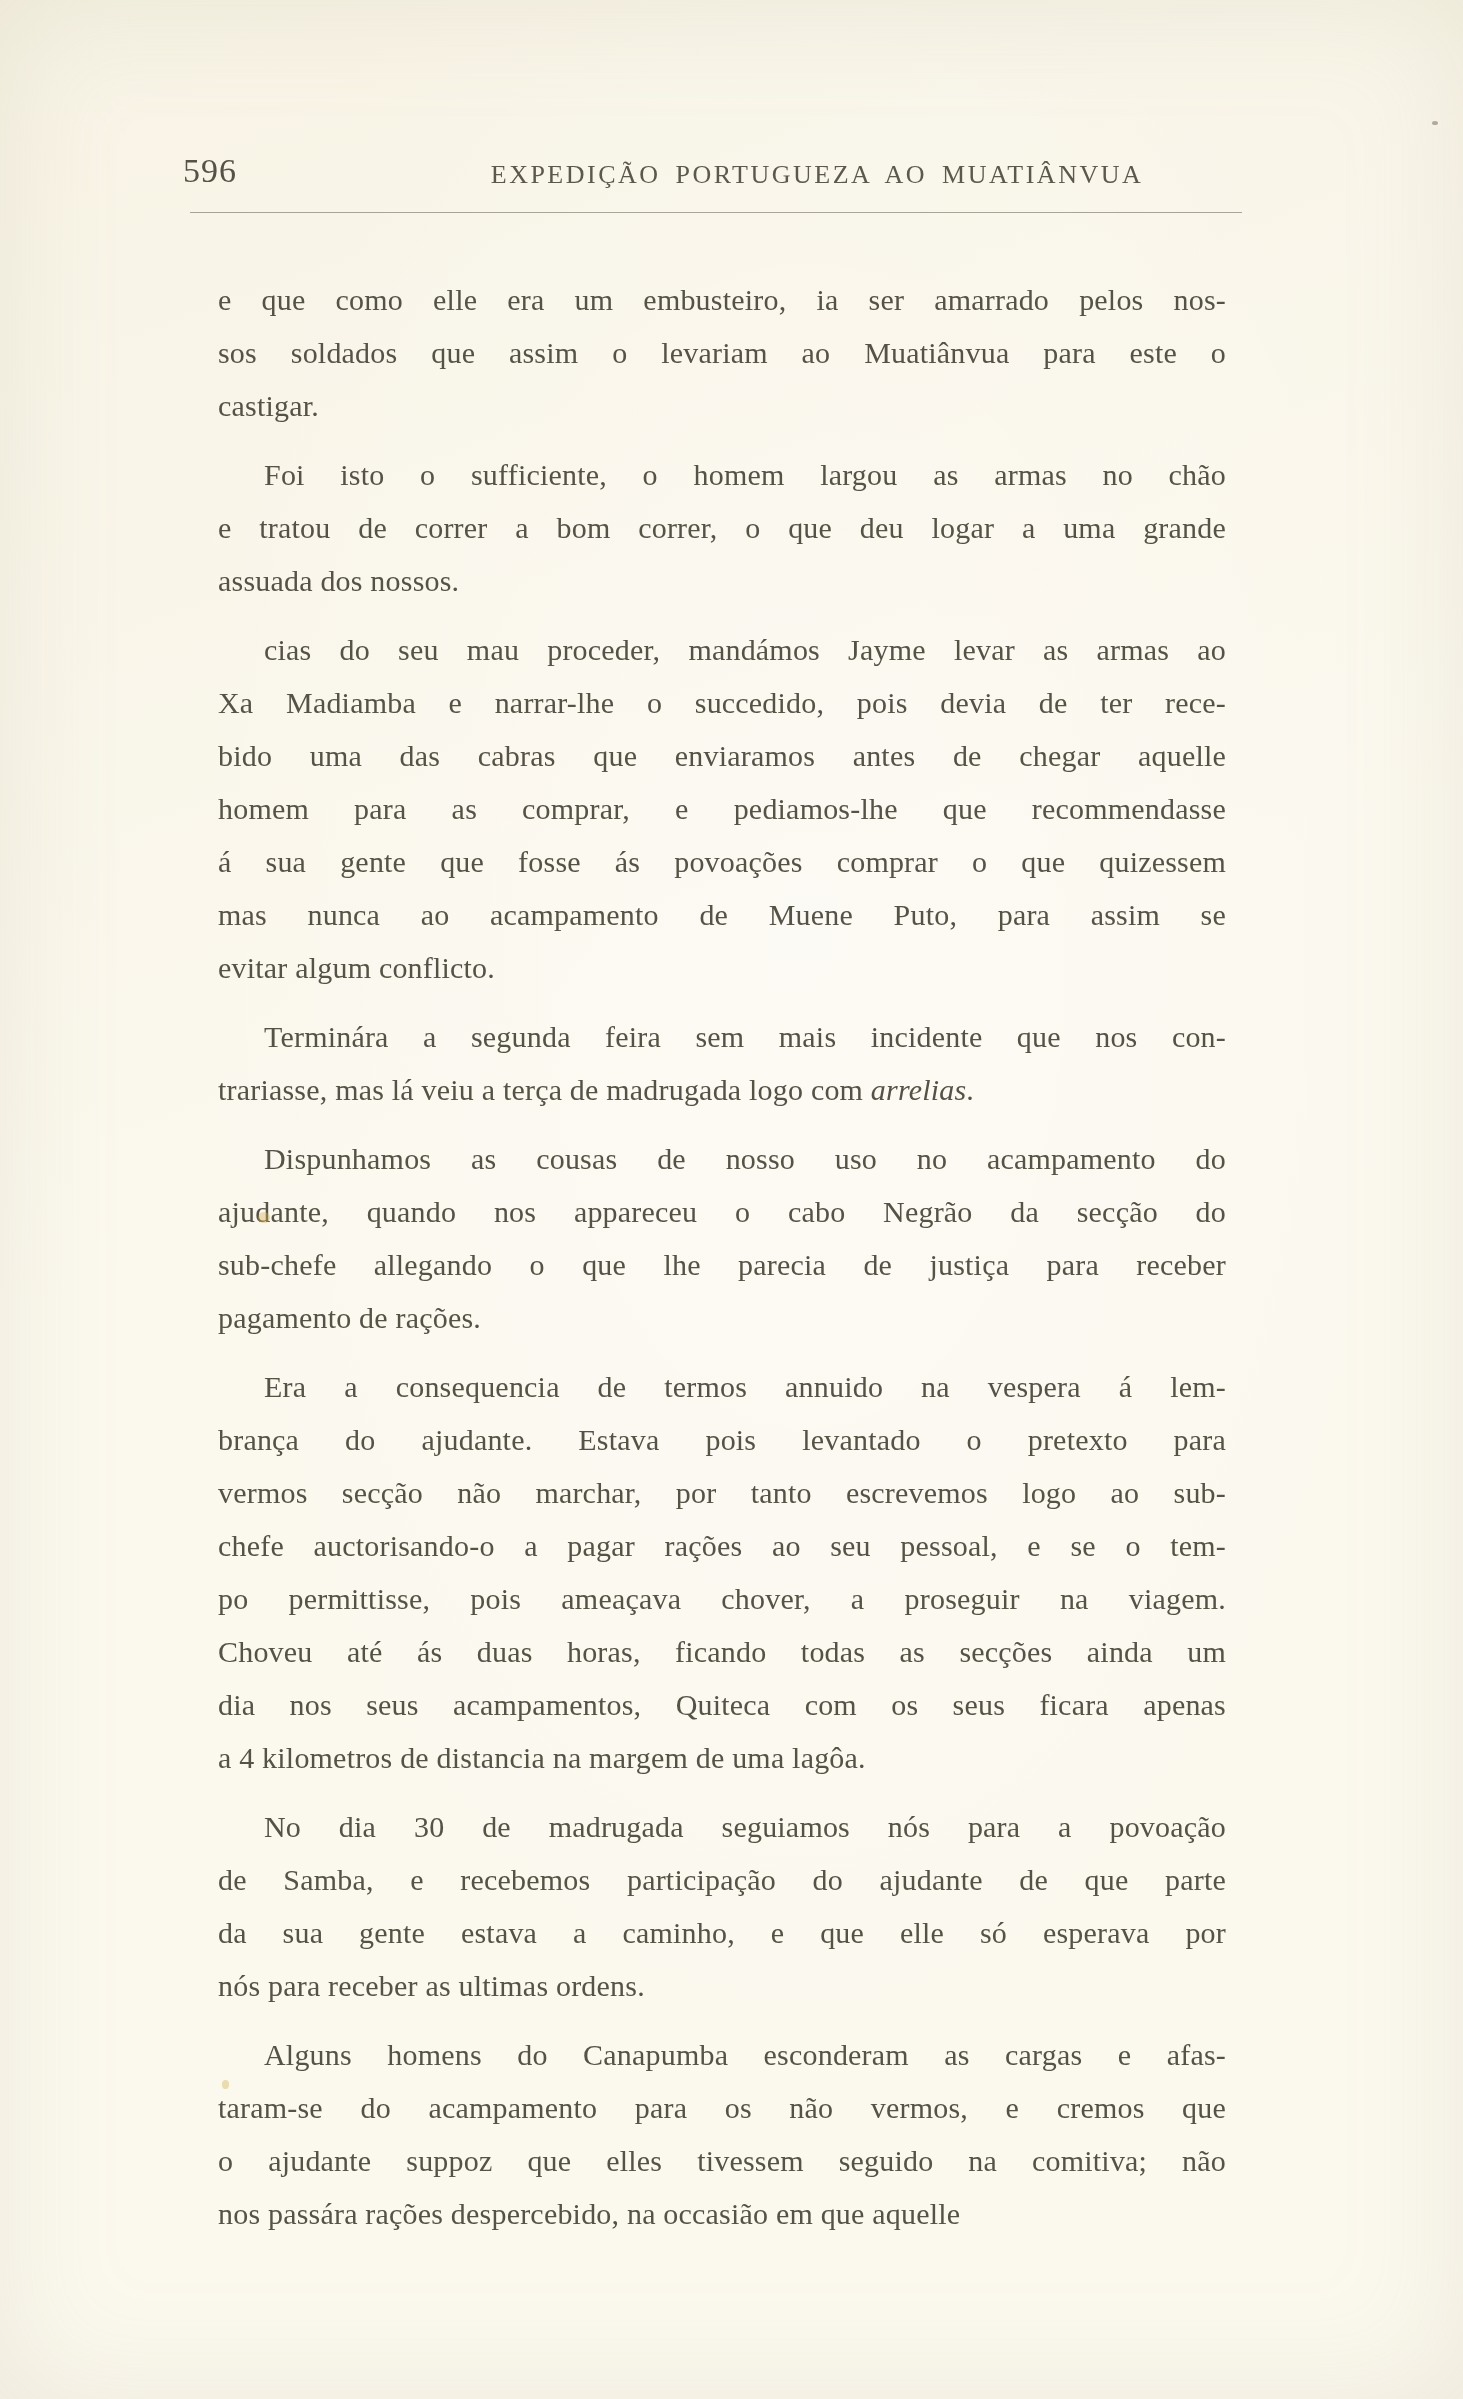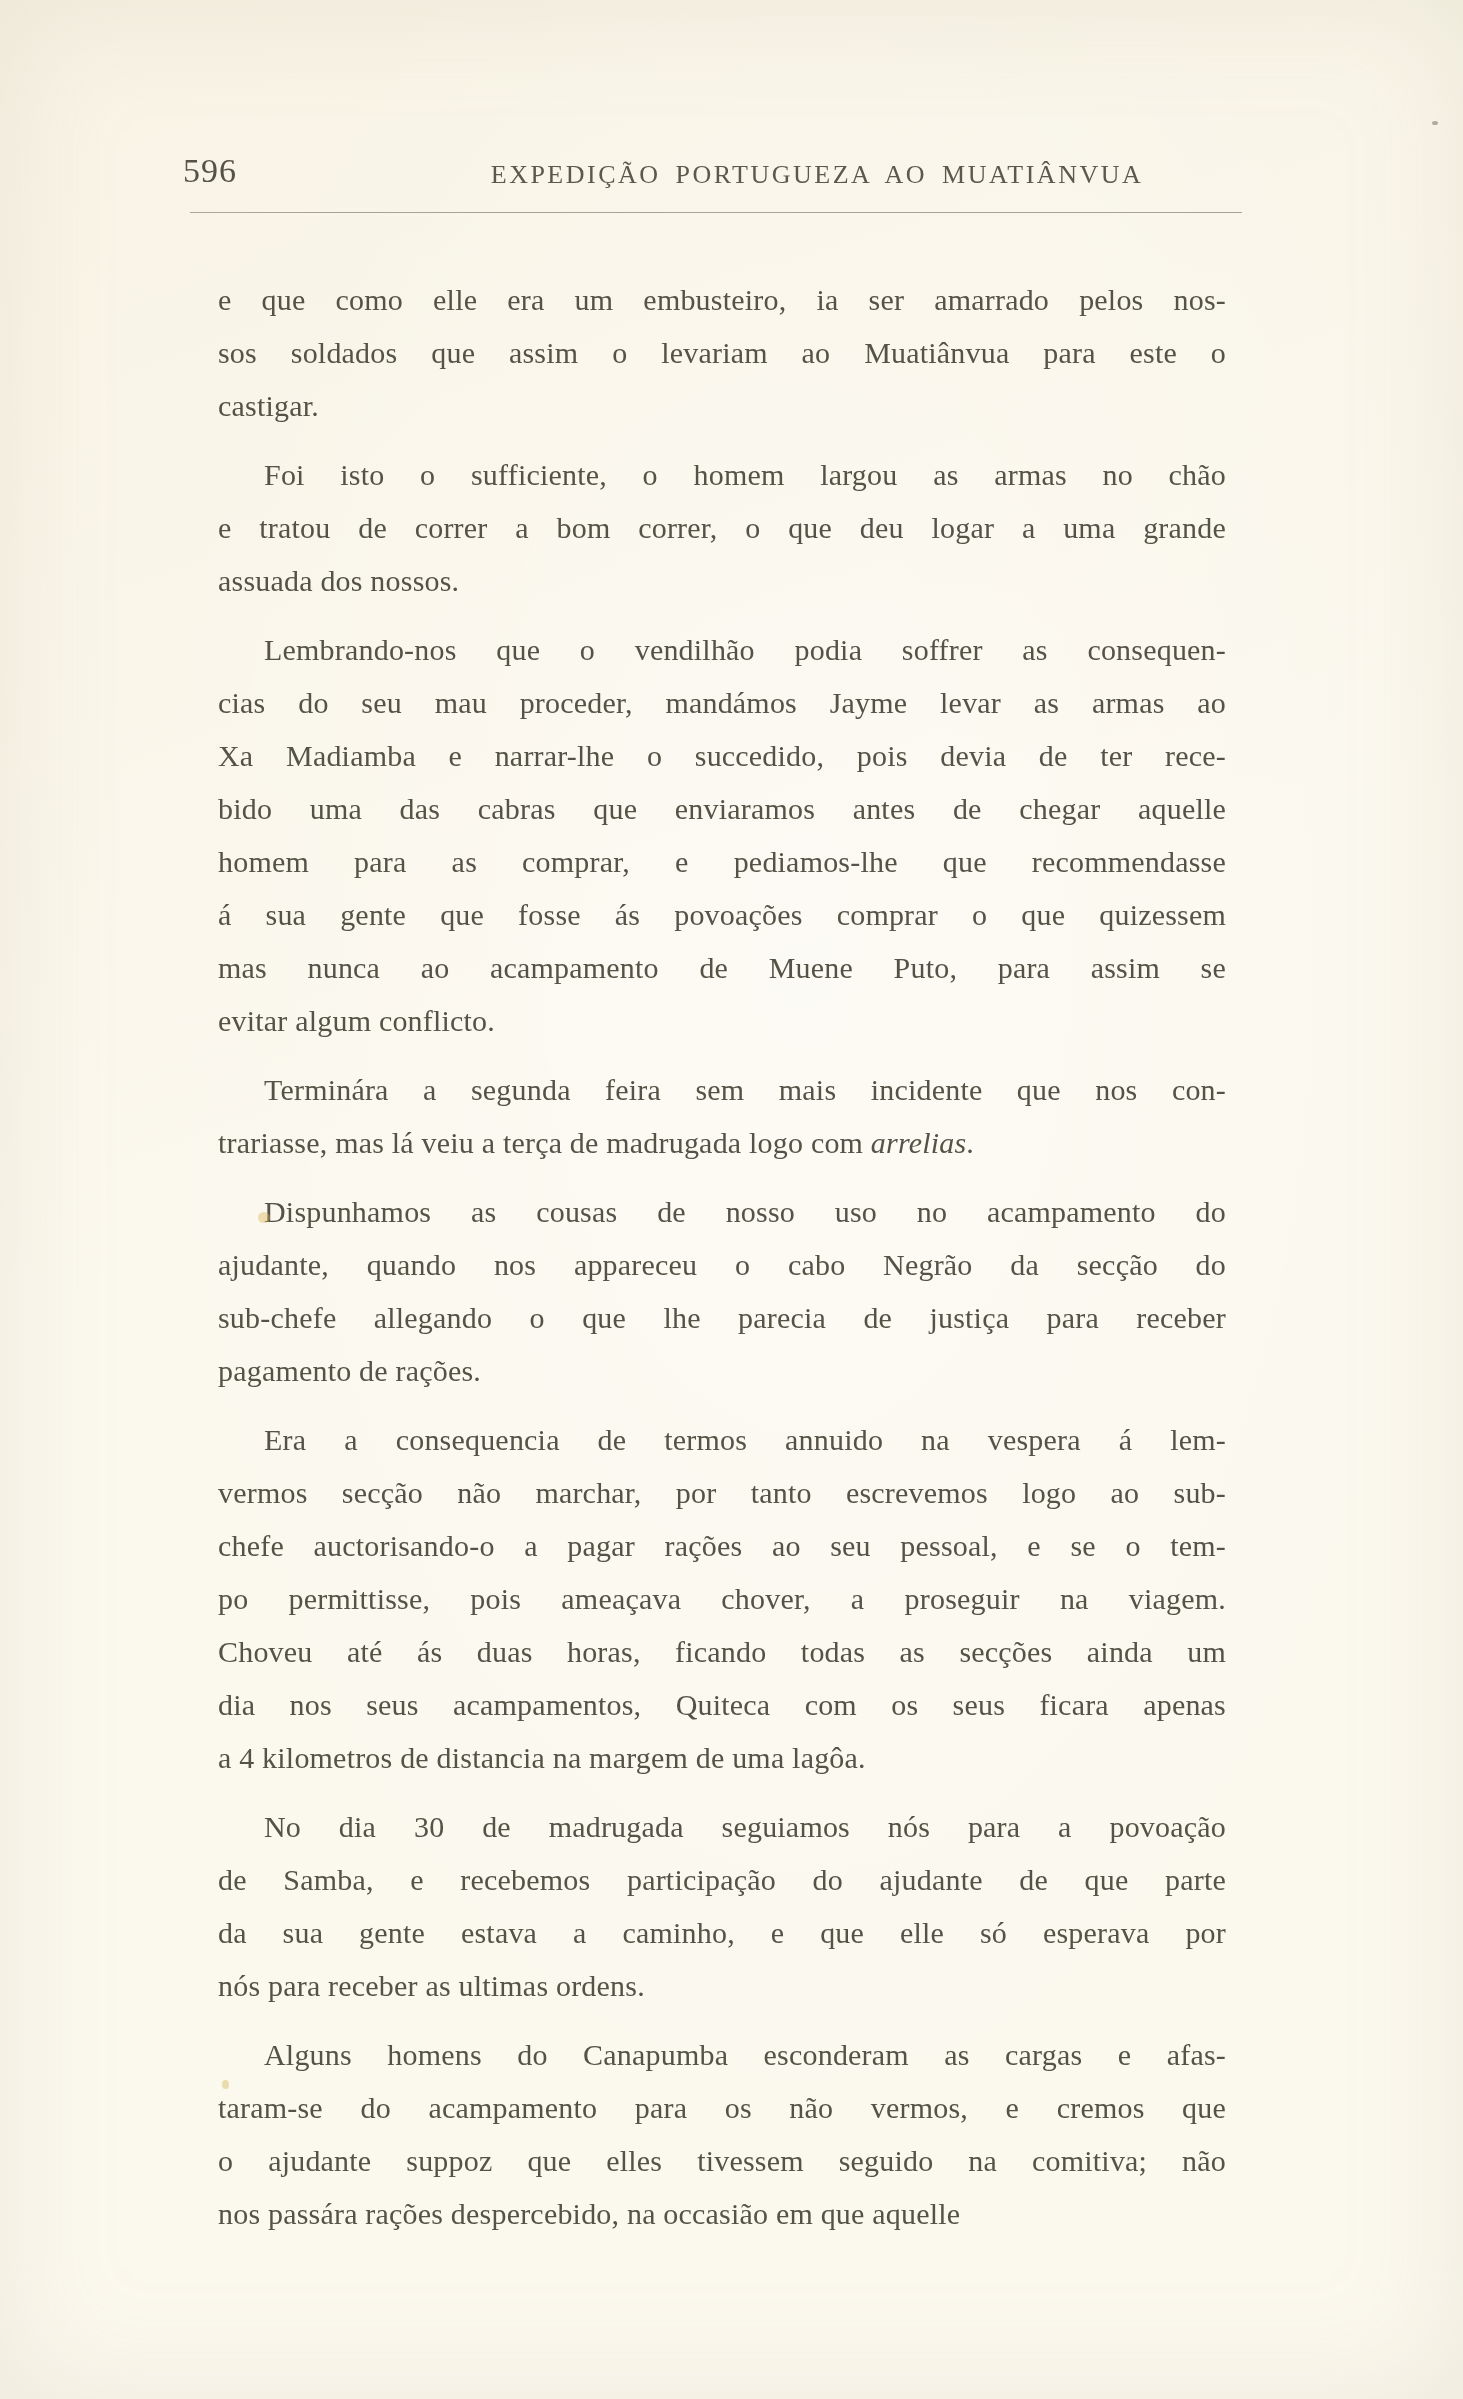--- a/index.html
+++ b/index.html
@@ -93,41 +93,41 @@
         <div class="line">e que como elle era um embusteiro, ia ser amarrado pelos nos-</div>
         <div class="line">sos soldados que assim o levariam ao Muatiânvua para este o</div>
         <div class="line last">castigar.</div>
       </div>
       <div class="para indent">
         <div class="line">Foi isto o sufficiente, o homem largou as armas no chão</div>
         <div class="line">e tratou de correr a bom correr, o que deu logar a uma grande</div>
         <div class="line last">assuada dos nossos.</div>
       </div>
       <div class="para indent">
-        <div class="line">Lembrando-nos que o vendilhão podia soffrer as consequen-</div>
         <div class="line">cias do seu mau proceder, mandámos Jayme levar as armas ao</div>
         <div class="line">Xa Madiamba e narrar-lhe o succedido, pois devia de ter rece-</div>
         <div class="line">bido uma das cabras que enviaramos antes de chegar aquelle</div>
         <div class="line">homem para as comprar, e pediamos-lhe que recommendasse</div>
         <div class="line">á sua gente que fosse ás povoações comprar o que quizessem</div>
         <div class="line">mas nunca ao acampamento de Muene Puto, para assim se</div>
         <div class="line last">evitar algum conflicto.</div>
       </div>
       <div class="para indent">
         <div class="line">Terminára a segunda feira sem mais incidente que nos con-</div>
         <div class="line last">trariasse, mas lá veiu a terça de madrugada logo com <em>arrelias</em>.</div>
       </div>
       <div class="para indent">
         <div class="line">Dispunhamos as cousas de nosso uso no acampamento do</div>
         <div class="line">ajudante, quando nos appareceu o cabo Negrão da secção do</div>
         <div class="line">sub-chefe allegando o que lhe parecia de justiça para receber</div>
         <div class="line last">pagamento de rações.</div>
       </div>
       <div class="para indent">
         <div class="line">Era a consequencia de termos annuido na vespera á lem-</div>
+        <div class="line">brança do ajudante. Estava pois levantado o pretexto para</div>
         <div class="line">vermos secção não marchar, por tanto escrevemos logo ao sub-</div>
         <div class="line">chefe auctorisando-o a pagar rações ao seu pessoal, e se o tem-</div>
         <div class="line">po permittisse, pois ameaçava chover, a proseguir na viagem.</div>
         <div class="line">Choveu até ás duas horas, ficando todas as secções ainda um</div>
         <div class="line">dia nos seus acampamentos, Quiteca com os seus ficara apenas</div>
         <div class="line last">a 4 kilometros de distancia na margem de uma lagôa.</div>
       </div>
       <div class="para indent">
         <div class="line">No dia 30 de madrugada seguiamos nós para a povoação</div>
         <div class="line">de Samba, e recebemos participação do ajudante de que parte</div>

